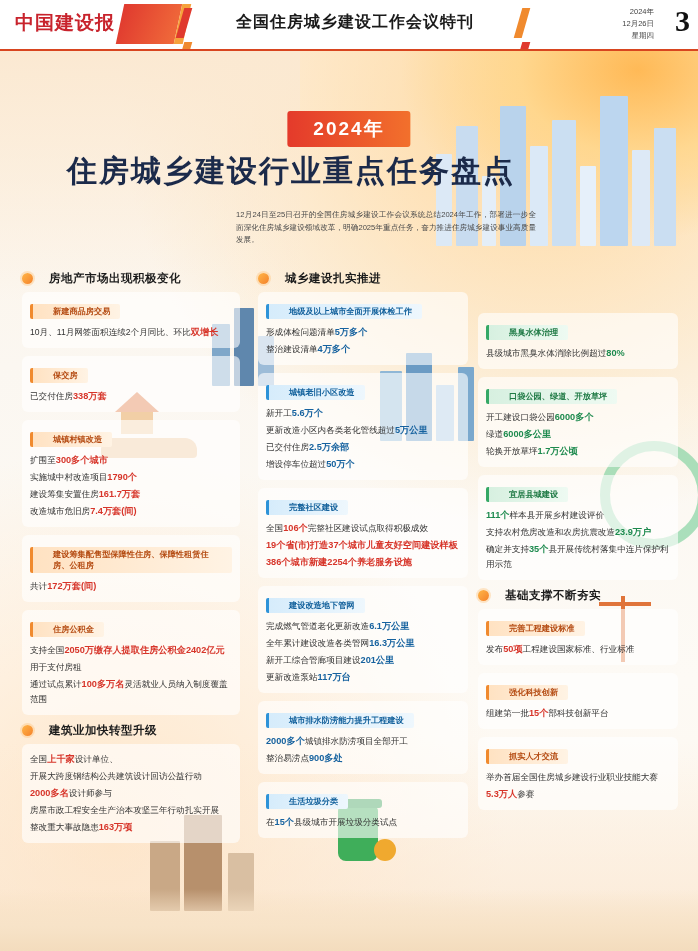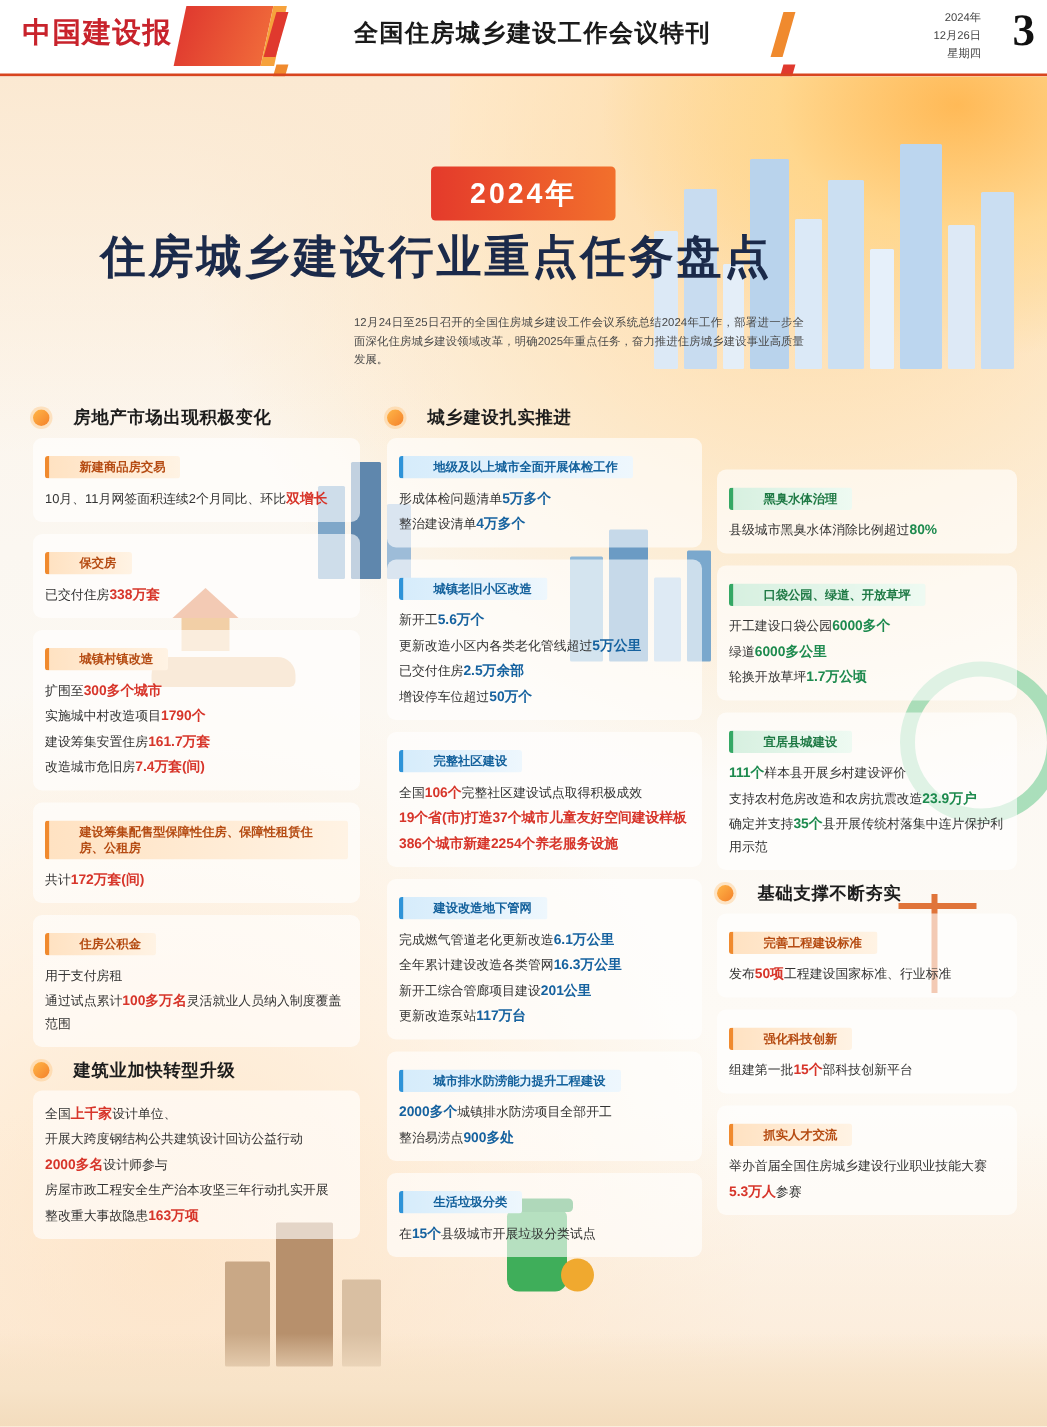--- a/index.html
+++ b/index.html
@@ -236,21 +236,21 @@
   <div class="col col1">
       <div class="sec">
         <div class="sec-h">
           <span class="dot"></span>
           <span class="txt">房地产市场出现积极变化</span>
         </div>
         <div class="card"><div class="sub ">新建商品房交易</div><div class="line"><span>10月、11月网签面积连续2个月同比、环比</span><b class="red">双增长</b></div></div>
         <div class="card"><div class="sub ">保交房</div><div class="line"><span>已交付住房</span><b class="red">338万套</b></div></div>
         <div class="card"><div class="sub ">城镇村镇改造</div><div class="line"><span>扩围至</span><b class="red">300多个城市</b></div><div class="line"><span>实施城中村改造项目</span><b class="red">1790个</b></div><div class="line"><span>建设筹集安置住房</span><b class="red">161.7万套</b></div><div class="line"><span>改造城市危旧房</span><b class="red">7.4万套(间)</b></div></div>
         <div class="card"><div class="sub ">建设筹集配售型保障性住房、保障性租赁住房、公租房</div><div class="line"><span>共计</span><b class="red">172万套(间)</b></div></div>
-        <div class="card"><div class="sub ">住房公积金</div><div class="line"><span>用于支付房租</span></div><div class="line"><span>通过试点累计</span><b class="red">100多万名</b><span>灵活就业人员纳入制度覆盖范围</span></div></div>
+        <div class="card"><div class="sub ">住房公积金</div><div class="line"><span>支持全国</span><b class="red">2050万缴存人提取住房公积金2402亿元</b></div><div class="line"><span>用于支付房租</span></div><div class="line"><span>通过试点累计</span><b class="red">100多万名</b><span>灵活就业人员纳入制度覆盖范围</span></div></div>
       </div>
       <div class="sec">
         <div class="sec-h">
           <span class="dot"></span>
           <span class="txt">建筑业加快转型升级</span>
         </div>
         <div class="card">
           <div class="line"><span>全国</span><b class="red">上千家</b><span>设计单位、</span></div>
           <div class="line"><span>开展大跨度钢结构公共建筑设计回访公益行动</span></div>
           <div class="line"><b class="red">2000多名</b><span>设计师参与</span></div>

